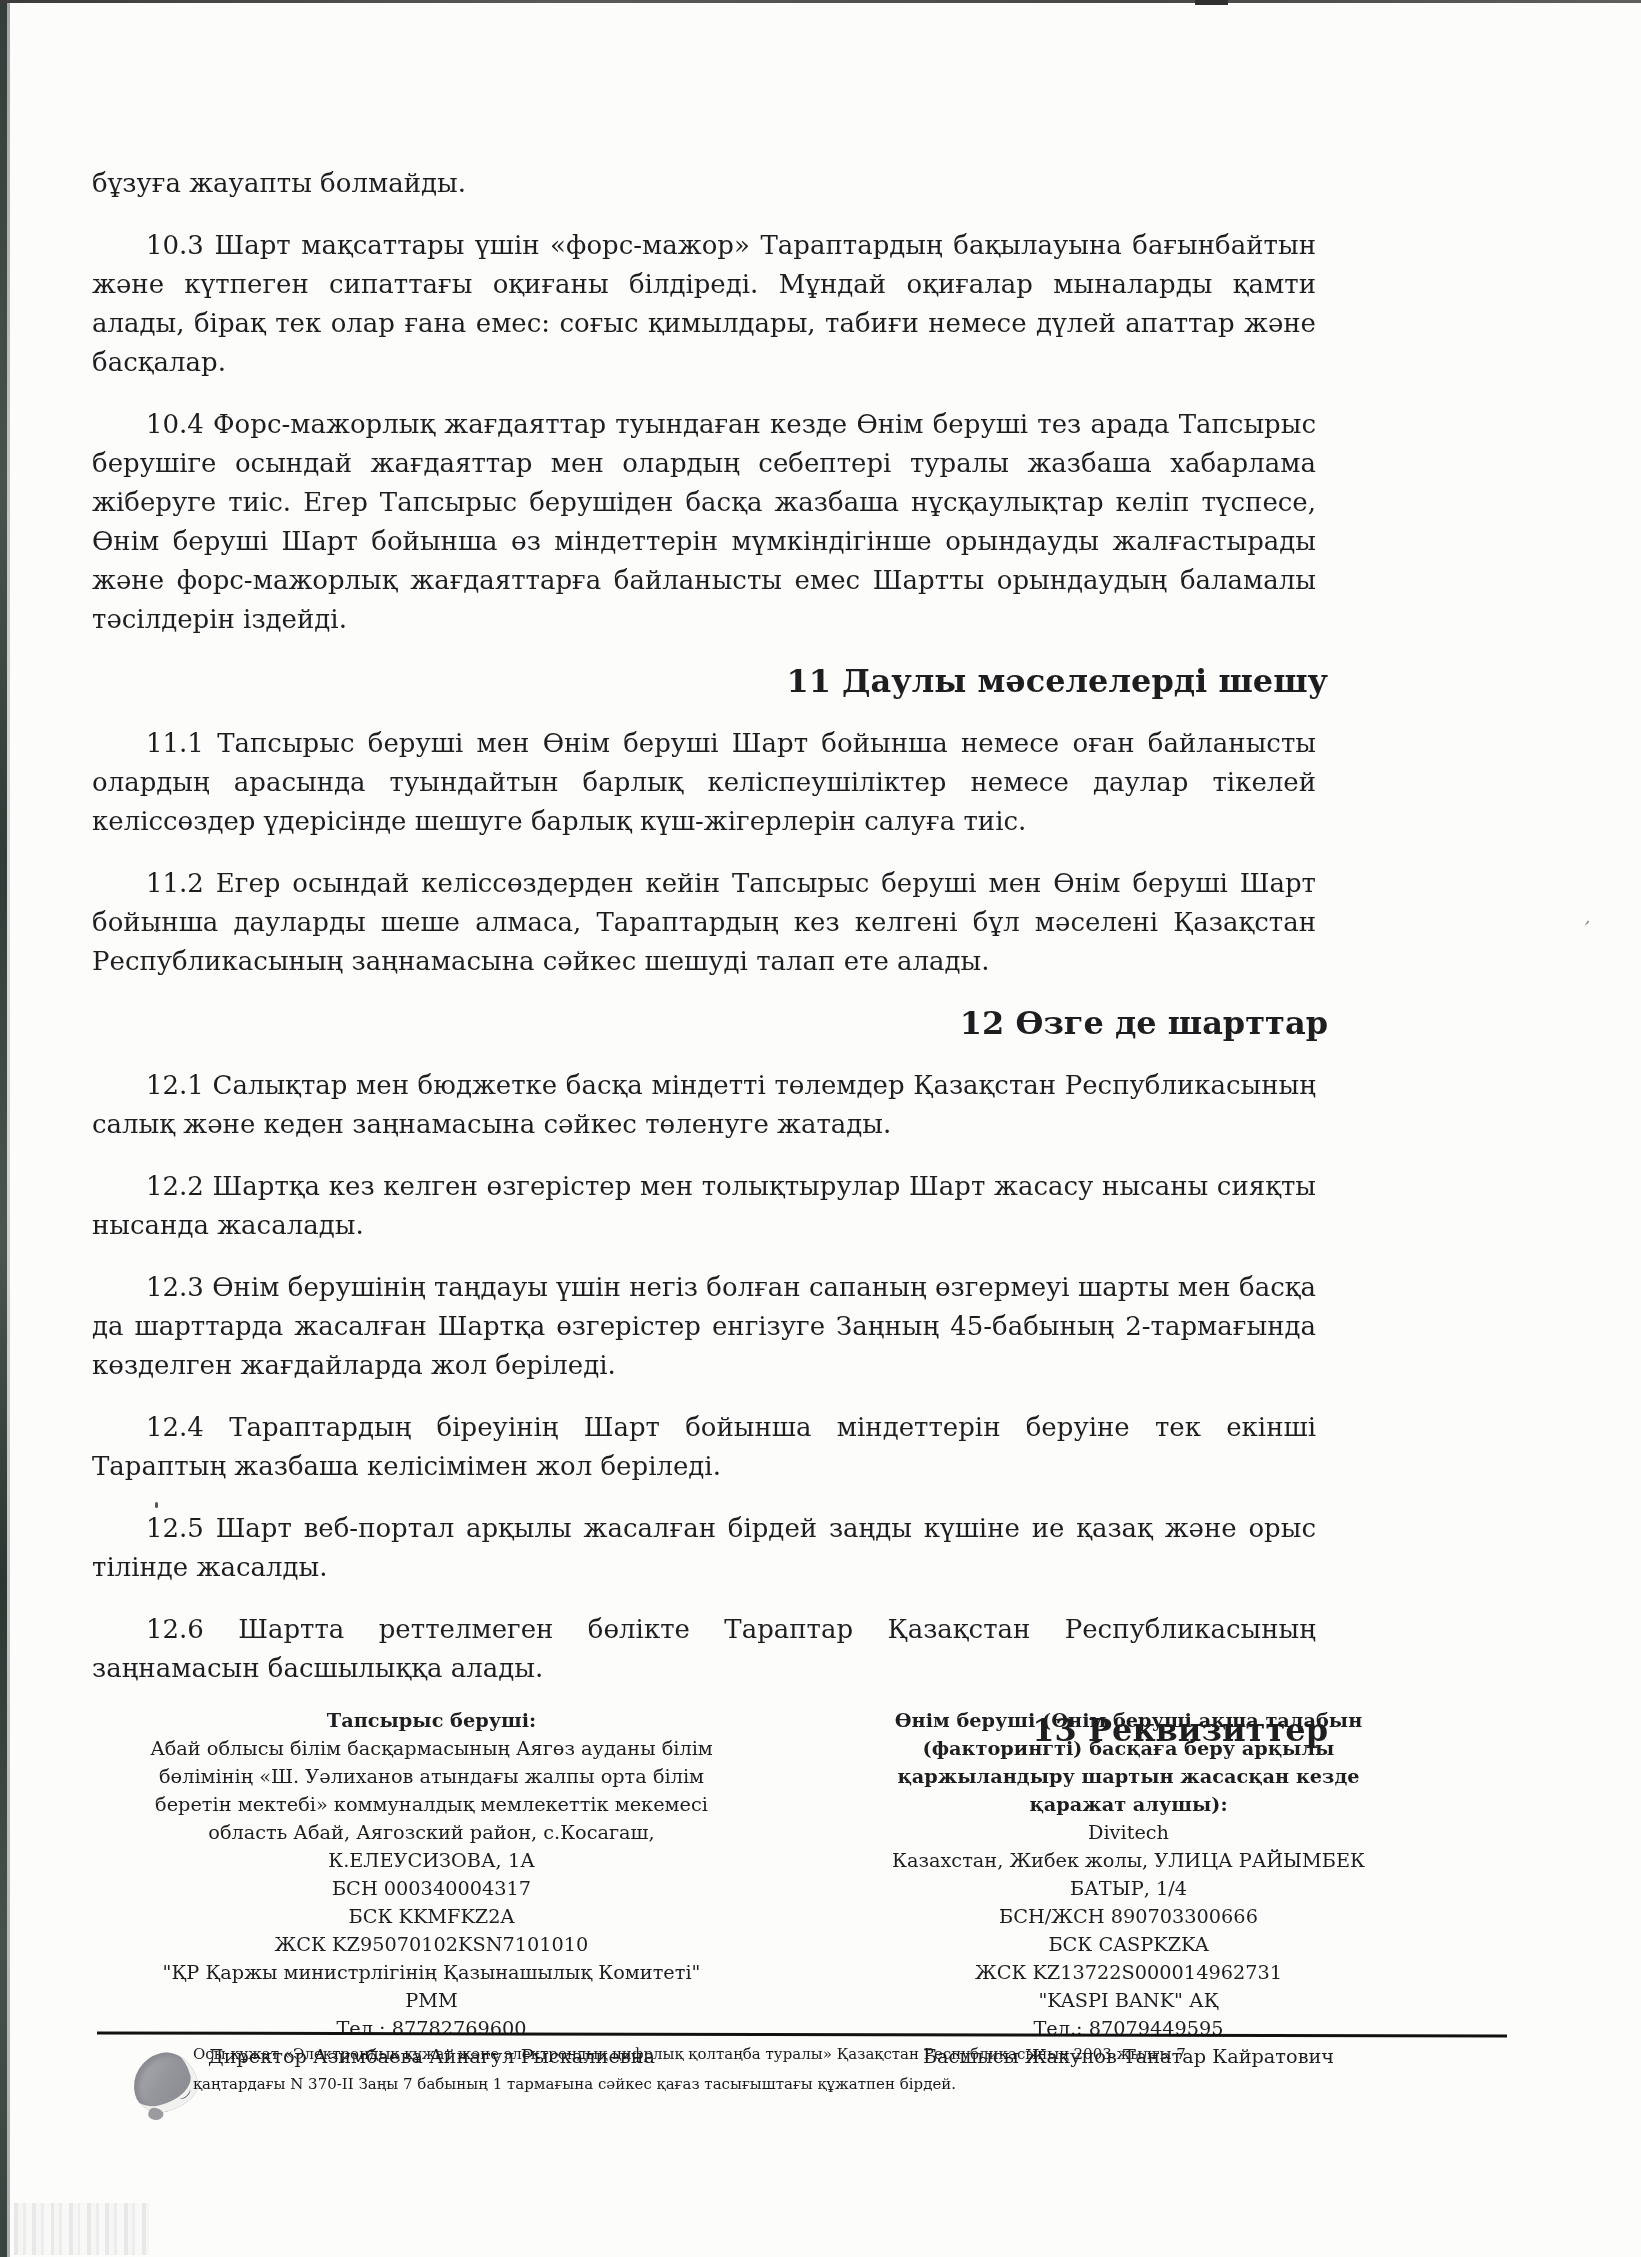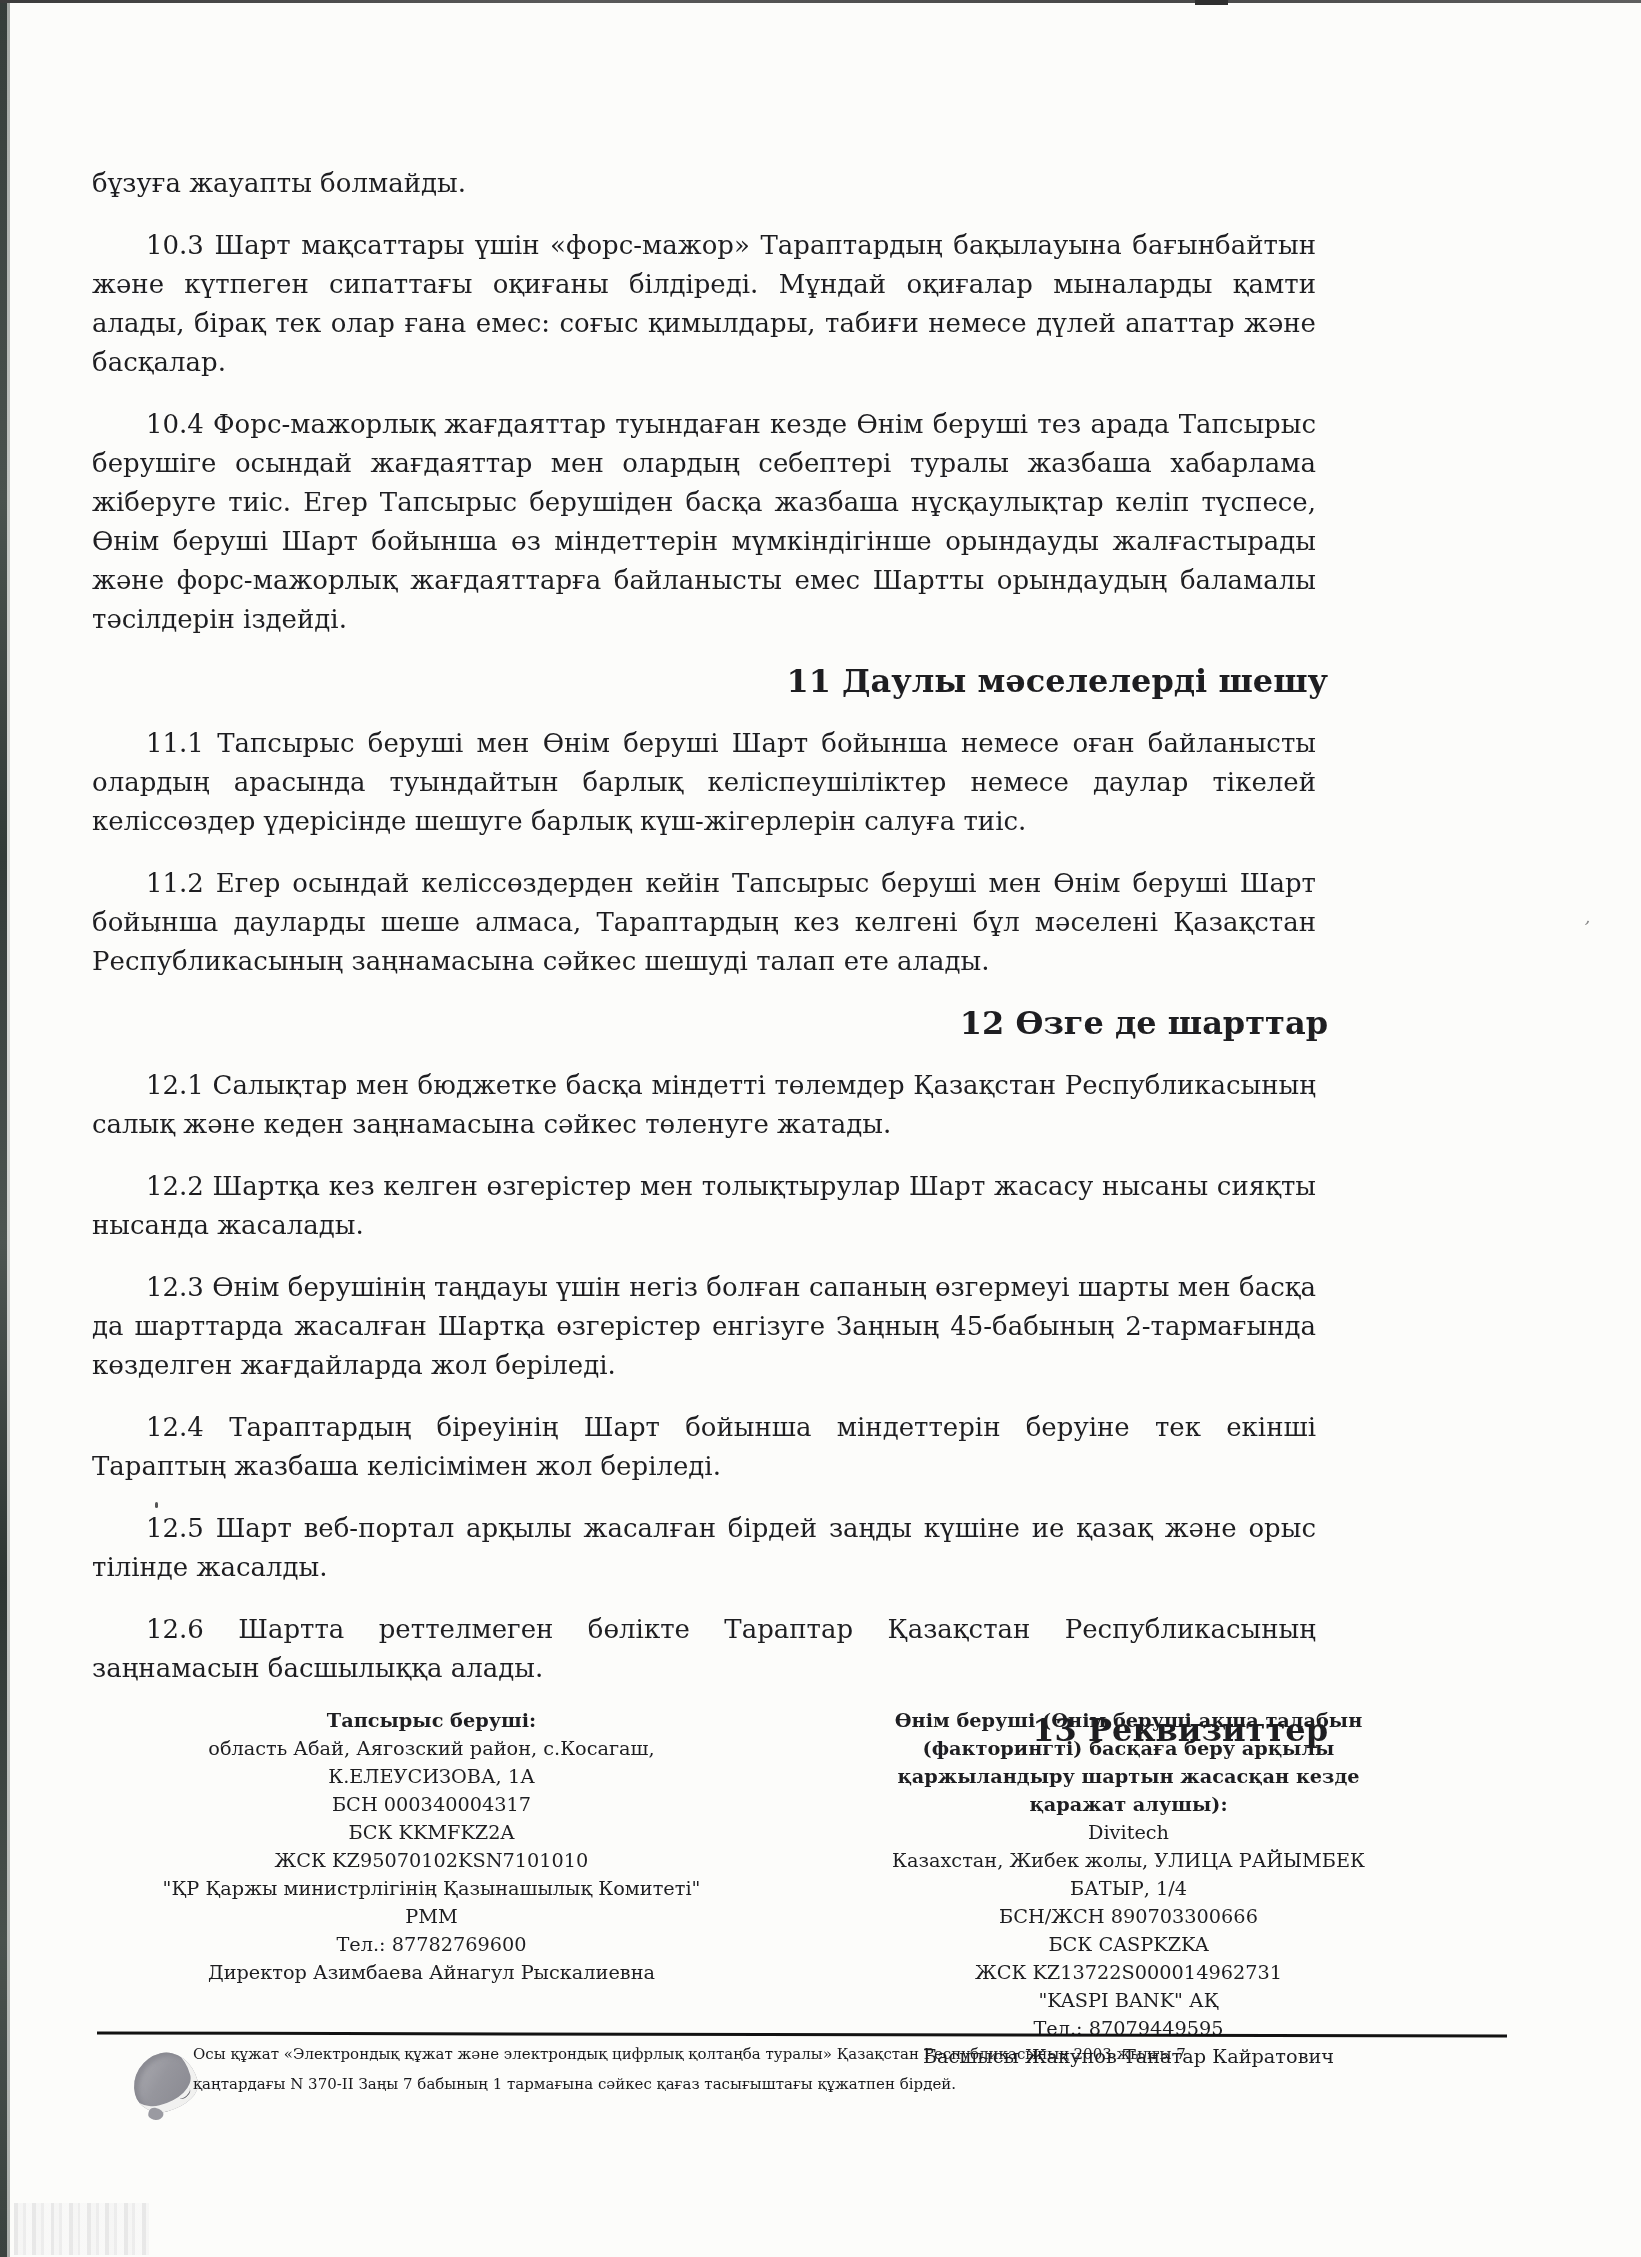--- a/index.html
+++ b/index.html
@@ -107,20 +107,21 @@
     <p>12.2 Шартқа кез келген өзгерістер мен толықтырулар Шарт жасасу нысаны сияқты нысанда жасалады.</p>
     <p>12.3 Өнім берушінің таңдауы үшін негіз болған сапаның өзгермеуі шарты мен басқа да шарттарда жасалған Шартқа өзгерістер енгізуге Заңның 45-бабының 2-тармағында көзделген жағдайларда жол беріледі.</p>
     <p>12.4 Тараптардың біреуінің Шарт бойынша міндеттерін беруіне тек екінші Тараптың жазбаша келісімімен жол беріледі.</p>
     <p>12.5 Шарт веб-портал арқылы жасалған бірдей заңды күшіне ие қазақ және орыс тілінде жасалды.</p>
     <p>12.6 Шартта реттелмеген бөлікте Тараптар Қазақстан Республикасының заңнамасын басшылыққа алады.</p>
     <h2>13 Реквизиттер</h2>
   </div>
 
   <div class="req-col req-left">
     <div class="req-title">Тапсырыс беруші:</div>
+    <div class="req-line">Абай облысы білім басқармасының Аягөз ауданы білім бөлімінің «Ш. Уәлиханов атындағы жалпы орта білім беретін мектебі» коммуналдық мемлекеттік мекемесі</div>
     <div class="req-line">область Абай, Аягозский район, с.Косагаш, К.ЕЛЕУСИЗОВА, 1А</div>
     <div class="req-line">БСН 000340004317</div>
     <div class="req-line">БСК KKMFKZ2A</div>
     <div class="req-line">ЖСК KZ95070102KSN7101010</div>
     <div class="req-line">"ҚР Қаржы министрлігінің Қазынашылық Комитеті"</div>
     <div class="req-line">РММ</div>
     <div class="req-line">Тел.: 87782769600</div>
     <div class="req-line">Директор Азимбаева Айнагул Рыскалиевна</div>
   </div>
 

